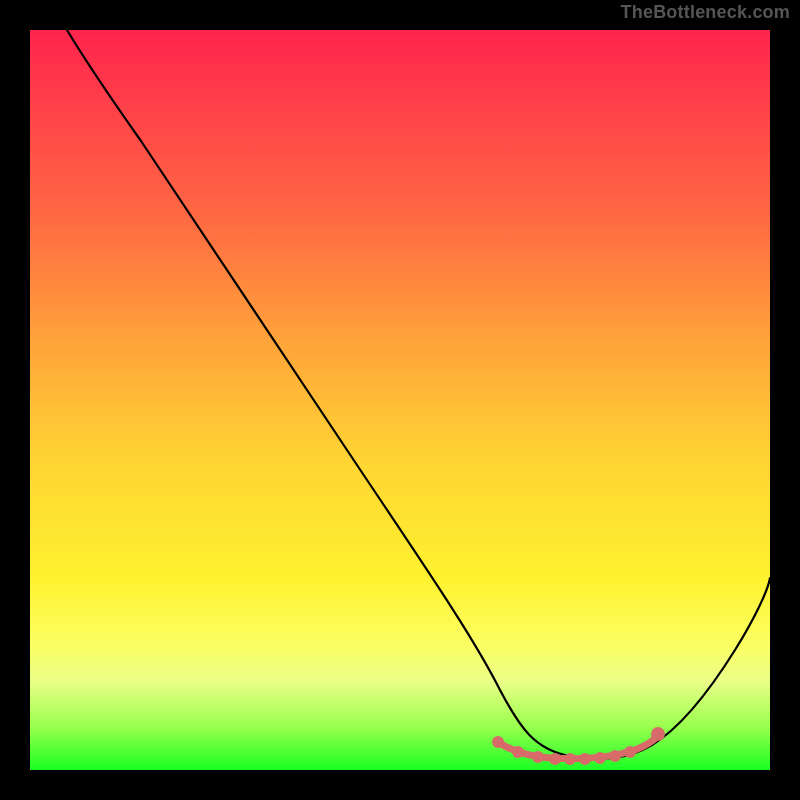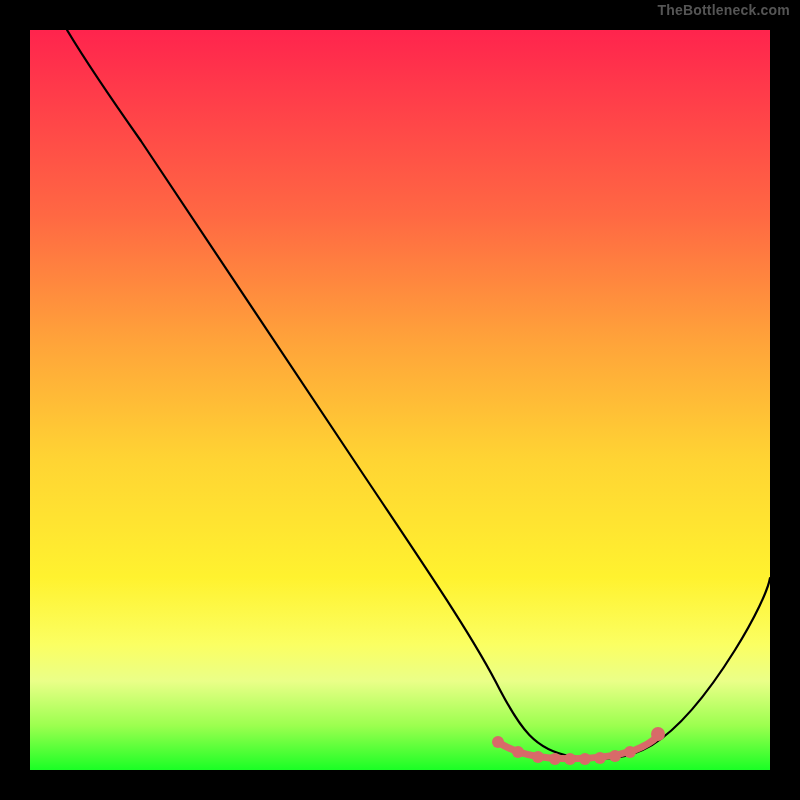--- a/index.html
+++ b/index.html
@@ -15,21 +15,21 @@
     position: relative;
     width: 800px;
     height: 800px;
     background: #000;
   }
   .watermark {
     position: absolute;
     top: 2px;
     right: 10px;
     color: #555;
-    font-size: 14px;
+    font-size: 18px;
     font-weight: 600;
     z-index: 5;
     letter-spacing: 0.2px;
   }
   .plot-area {
     position: absolute;
     left: 30px;
     top: 30px;
     width: 740px;
     height: 740px;

